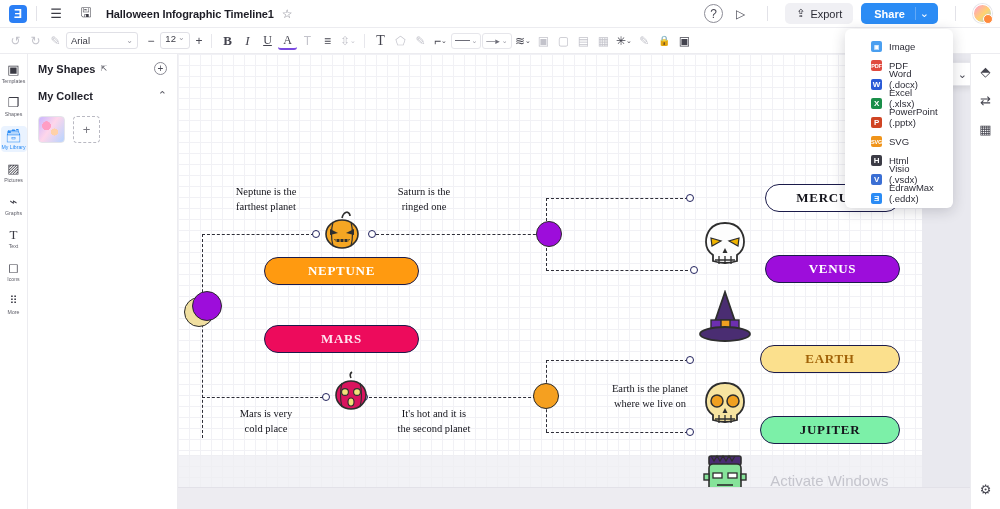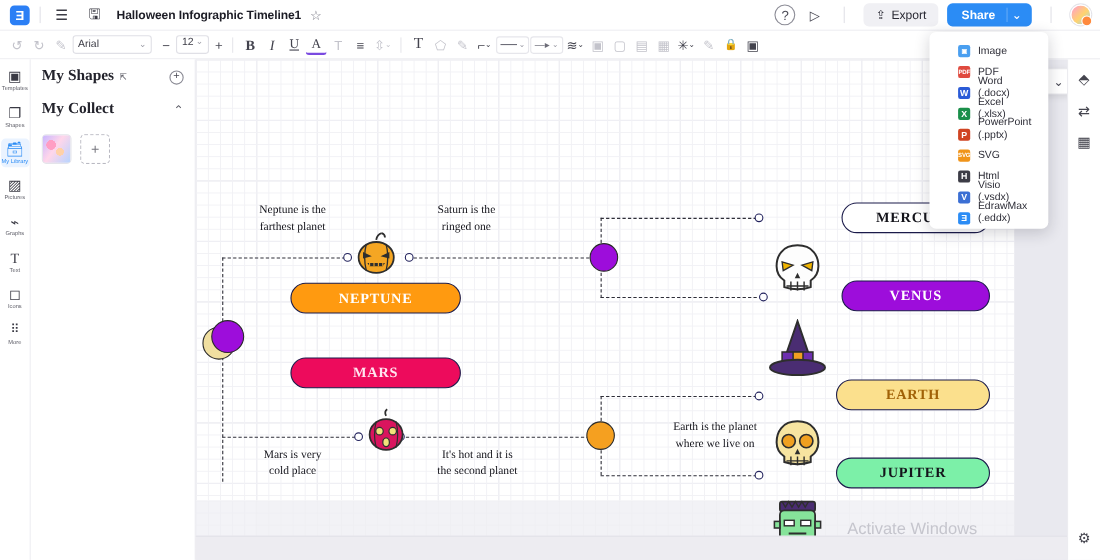--- a/index.html
+++ b/index.html
@@ -115,21 +115,21 @@
   .rail-item.active .rail-lb { color: #2b8cf5; }
 
   
   .panel {
     position: absolute; top: 54px; left: 28px; width: 150px; height: 455px;
     background: #fff; border-right: 1px solid #ececf0; padding: 8px 10px;
   }
   .panel-hd {
     display: flex; align-items: center; margin-bottom: 14px;
   }
-  .panel-hd .t { font-size: 14px; font-weight: bold; color: #23232c; font-family: Liberation Serif, serif; }
+  .panel-hd .t { font-size: 11px; font-weight: bold; color: #23232c; }
   .panel-hd .pin { margin-left: 5px; font-size: 8px; color: #55555f; cursor: pointer; }
   .panel-hd .rt { margin-left: auto; font-size: 11px; color: #5a5a64; cursor: pointer; }
   .panel-hd .plus {
     margin-left: auto; width: 13px; height: 13px; border-radius: 50%;
     border: 1px solid #8a8a94; display: flex; align-items: center; justify-content: center;
     font-size: 10px; color: #4a4a55; cursor: pointer; line-height: 1;
   }
   .thumbs { display: flex; gap: 8px; align-items: center; }
   .thumb {
     width: 27px; height: 27px; border-radius: 4px; cursor: pointer;

